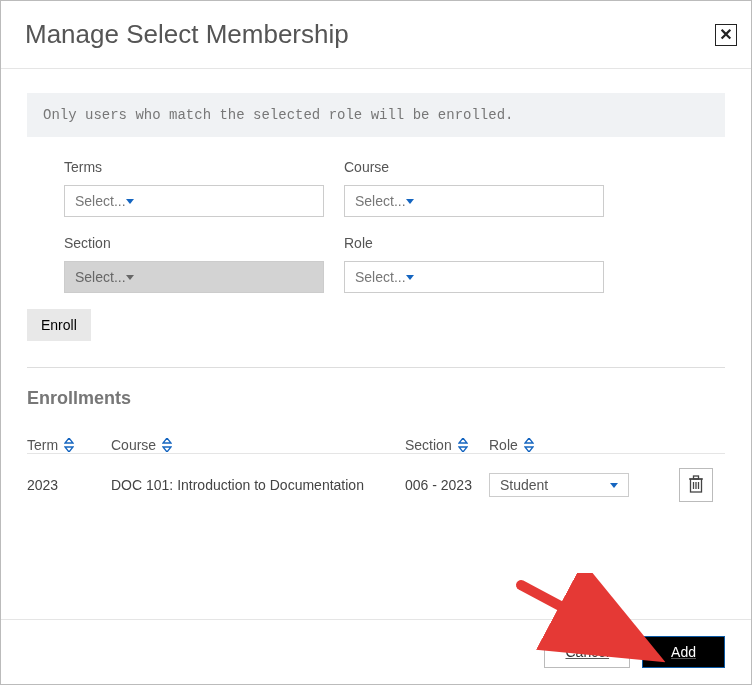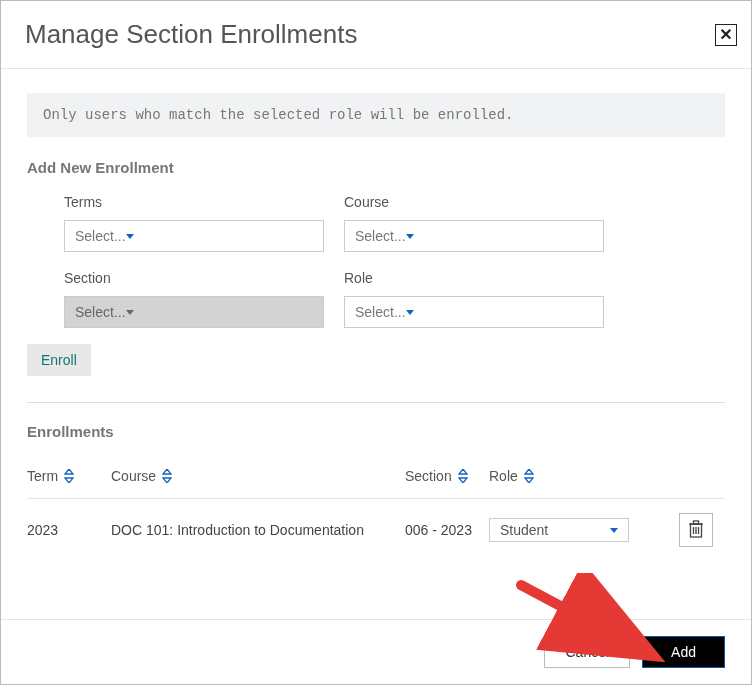--- a/index.html
+++ b/index.html
@@ -96,46 +96,45 @@
   .caret {
     width: 0; height: 0;
     border-left: 4px solid transparent;
     border-right: 4px solid transparent;
     border-top: 5px solid #1565c0;
   }
   .select.disabled .caret { border-top-color: #666; }
   .enroll-btn {
     background: #e8e8e8;
     border: none;
-    color: #0f766e;
+    color: #000000;
     font-size: 14px;
     padding: 8px 14px;
     cursor: pointer;
     margin-top: -2px;
   }
   hr.divider {
     border: none;
     border-top: 1px solid #ddd;
     margin: 26px 0 20px 0;
   }
   .enroll-heading {
     color: #777;
-    font-size: 15px;
+    font-size: 18px;
     font-weight: 600;
     margin-bottom: 28px;
   }
   .table { width: 100%; }
   .table-header, .table-row {
     display: grid;
     grid-template-columns: 80px 290px 80px 160px 60px;
     align-items: center;
     gap: 4px;
   }
   .table-header {
-    padding-bottom: 14px;
     border-bottom: 1px solid #e5e5e5;
   }
   .th {
     display: flex;
     align-items: center;
     gap: 6px;
     color: #555;
     font-size: 14px;
     cursor: pointer;
   }
@@ -164,20 +163,21 @@
     justify-content: center;
     cursor: pointer;
     justify-self: end;
   }
   .dialog-footer {
     border-top: 1px solid #e5e5e5;
     padding: 16px 26px;
     display: flex;
     justify-content: flex-end;
     gap: 12px;
+    text-decoration: underline;
   }
   .btn {
     height: 32px;
     font-size: 14px;
     padding: 0 20px;
     cursor: pointer;
     border: 1px solid #bbb;
     background: #fff;
     color: #333;
   }
@@ -193,31 +193,30 @@
     top: 572px;
     pointer-events: none;
   }
 </style>
 </head>
 <body>
 
 <div class="dialog">
 
   <div class="dialog-header">
-    <div class="dialog-title">Manage Section Enrollments</div>
+    <div class="dialog-title">Manage Select Membership</div>
     <button class="close-btn">
       <span>✕</span>
     </button>
   </div>
 
   <div class="dialog-body">
 
     <div class="info-banner">Only users who match the selected role will be enrolled.</div>
 
-    <div class="section-heading">Add New Enrollment</div>
 
     <div class="form-row">
       <div class="form-group">
         <label class="form-label">Terms</label>
         <div class="select">
           <span>Select...</span>
           <span class="caret"></span>
         </div>
       </div>
       <div class="form-group">

